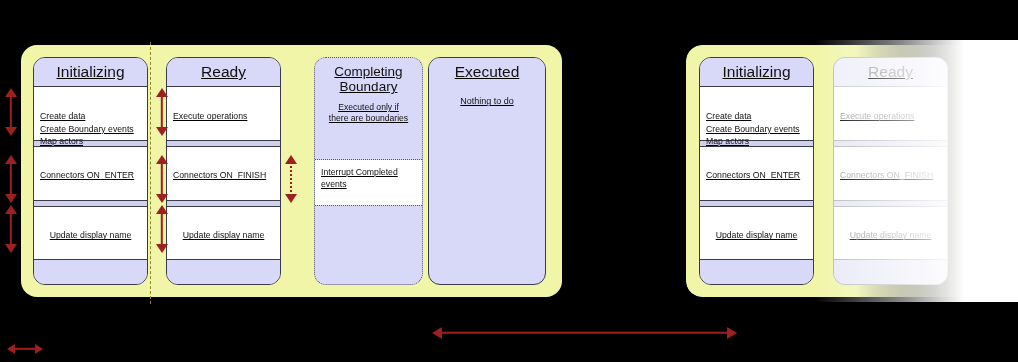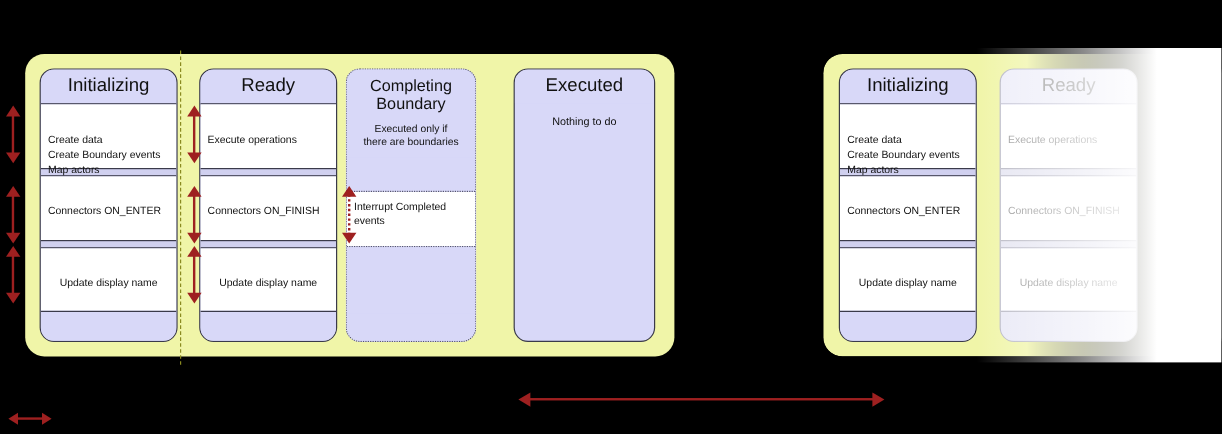--- a/index.html
+++ b/index.html
@@ -11,21 +11,21 @@
   #panel-left{left:21px;top:45px;width:541px;height:252px;}
   #panel-right{left:686px;top:45px;width:332px;height:252px;
        border-top-right-radius:0;border-bottom-right-radius:0;
        -webkit-mask-image:linear-gradient(to right,#000 0px,#000 170px,rgba(0,0,0,.25) 250px,rgba(0,0,0,0) 320px);
                mask-image:linear-gradient(to right,#000 0px,#000 170px,rgba(0,0,0,.25) 250px,rgba(0,0,0,0) 320px);}
   #panel-right-bg{position:absolute;left:686px;top:45px;width:332px;height:252px;
        background:#ffffff;border-radius:16px;z-index:-1;}
 
   
   .card{position:absolute;border:1.3px solid #3a3a4a;border-radius:12px;
-        background:#d8d8f8;overflow:hidden;box-sizing:border-box;}
+        background:#d8d8f8;overflow:hidden;box-sizing:border-box;text-decoration:underline;}
   .card.dashed{border:1.4px dotted #55556a;background:#d8d8f8;}
   .card-title{text-align:center;color:#111;font-size:15.5px;padding:5px 2px 6px;
               background:#d8d8f8;line-height:1.12;}
   .card-title.two-line{font-size:13.5px;padding-top:6px;}
   .card-sub{text-align:center;font-size:8.6px;color:#111;line-height:1.3;
             padding:2px 6px 6px;background:#d8d8f8;}
   .hdr-rule{height:0;border-bottom:1.3px solid #3a3a4a;}
   .hdr-rule.dotted{border-bottom:1.3px dotted #55556a;}
   .sect{background:#ffffff;box-sizing:border-box;padding:23px 6px 0 6px;
         font-size:8.7px;color:#111;line-height:1.42;}
@@ -93,21 +93,21 @@
   <div class="card-title">Ready</div>
   <div class="hdr-rule"></div>
   <div class="sect" style="height:53px;">Execute operations</div>
   <div class="divider"></div>
   <div class="sect" style="height:53px;padding-top:22px;">Connectors ON_FINISH</div>
   <div class="divider"></div>
   <div class="sect center" style="height:52px;padding-top:22px;">Update display name</div>
   <div class="sect lav" style="height:32px;border-top:1.3px solid #3a3a4a;"></div>
 </div>
 
-<div class="card dashed" style="left:288px;top:57px;width:109px;height:228px;">
+<div class="card dashed" style="left:314px;top:57px;width:109px;height:228px;">
   <div class="card-title two-line" style="white-space:pre-line;">Completing
 Boundary</div>
   <div class="card-sub" style="white-space:pre-line;">Executed only if
 there are boundaries</div>
   <div class="hdr-rule dotted" style="margin-top:28px;"></div>
   <div class="sect" style="height:45px;padding-top:6px;">Interrupt Completed events</div>
   <div class="hdr-rule dotted"></div>
   <div class="sect lav" style="height:55px;"></div>
 </div>
 

